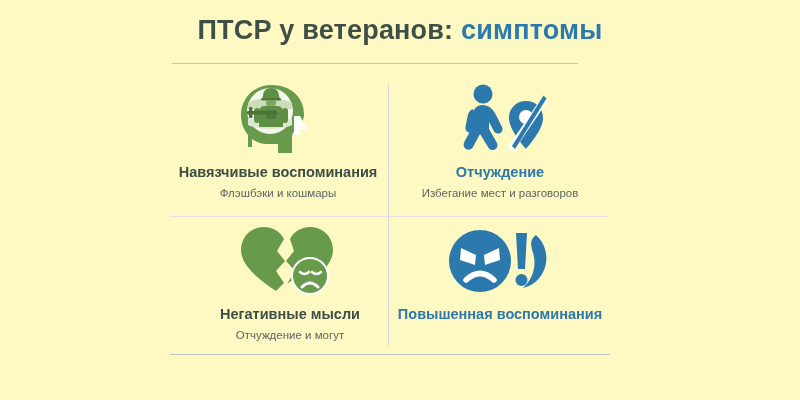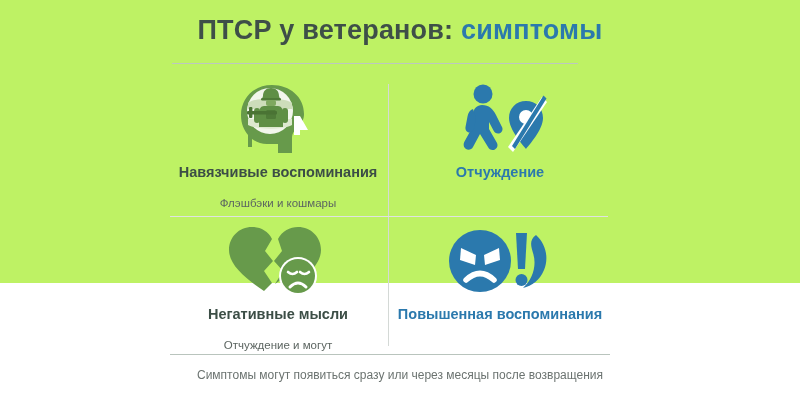--- a/index.html
+++ b/index.html
@@ -11,22 +11,22 @@
     width: 800px;
     height: 400px;
     overflow: hidden;
     font-family: "Liberation Sans", "DejaVu Sans", sans-serif;
     -webkit-font-smoothing: antialiased;
   }
 
   #infographic {
     position: relative;
     width: 800px;
-    height: 283px;
-    background: #bef264;
+    height: 400px;
+    background: #fef9c3;
   }
 
   
   .title-block {
     position: absolute;
     left: 0;
     top: 16px;
     width: 800px;
     text-align: center;
   }
@@ -87,21 +87,21 @@
     position: absolute;
     width: 216px;
     height: 136px;
     box-sizing: border-box;
     display: flex;
     flex-direction: column;
     align-items: center;
   }
   .cell-tl { left: 0px;   top: 0px; }
   .cell-tr { left: 222px; top: 0px; }
-  .cell-bl { left: 0px;   top: 140px; }
+  .cell-bl { left: 12px;   top: 140px; }
   .cell-br { left: 222px; top: 140px; }
 
   .icon-wrap {
     height: 74px;
     display: flex;
     align-items: center;
     justify-content: center;
   }
   .cell-tl .icon-wrap,
   .cell-tr .icon-wrap { margin-top: 4px; }
@@ -111,21 +111,21 @@
   .cell-title {
     font-size: 14.5px;
     font-weight: bold;
     line-height: 1.15;
     margin-top: 8px;
     white-space: nowrap;
   }
   .cell-sub {
     font-size: 11.5px;
     line-height: 1.2;
-    margin-top: 16px;
+    margin-top: 6px;
     color: #5c6561;
     white-space: nowrap;
   }
   .theme-green .cell-title { color: #3c4e46; }
   .theme-blue  .cell-title { color: #2b79ad; }
 
   
   .footer {
     position: absolute;
     left: 0;
@@ -198,20 +198,21 @@
           <path fill="#2b79ad" d="M20 26 C17 27 15 30 14.5 33.5 L12.5 44 C12 47 14 49.5 16.5 49.5 C19 49.5 20.5 48 21 45.5 L23 35 Z"></path>
 
           <path fill="#2b79ad" d="M73 18 C63 18 56 25.5 56 35 C56 47 70 62 73 66 C76 62 90 47 90 35 C90 25.5 83 18 73 18 Z"></path>
           <circle cx="73" cy="34" r="7" fill="#ffffff"></circle>
 
           <path fill="#ffffff" d="M89 14 L94 19 L60 69 L55 64 Z"></path>
           <path fill="#2b79ad" d="M90.5 12.5 L93.5 15.5 L62 66 L59 63 Z"></path>
         </svg>
       </div>
       <div class="cell-title">Отчуждение</div>
+      <div class="cell-sub">Избегание мест и разговоров</div>
     </div>
 
     <div class="cell cell-bl theme-green">
       <div class="icon-wrap">
         <svg width="104" height="68" viewBox="0 0 104 68" aria-hidden="true">
 
           <path fill="#679a4b" d="M46 12 C42 4 34 0 26 0 C13 0 3 10 3 23 C3 38 20 52 38 64 L46 56 L38 44 L47 34 L39 24 Z"></path>
 
           <path fill="#679a4b" d="M52 12 C56 4 64 0 72 0 C85 0 95 10 95 23 C95 31 90 39 83 46 C78 42 71 40 64 41 L56 52 L49 57 L57 44 L48 34 L56 24 Z"></path>
 
@@ -244,15 +245,14 @@
 
           <path fill="#2b79ad" d="M88 8 C98 17 101 31 96 43 C92 53 84 59 75 61 C85 52 89 38 85 26 C83 19 81 13 88 8 Z"></path>
         </svg>
       </div>
       <div class="cell-title">Повышенная воспоминания</div>
     </div>
 
   </div>
 
   <div class="rule rule-footer"></div>
-  <div class="footer">Симптомы могут появиться сразу или через месяцы после возвращения</div>
 
 </div>
 
 </body></html>

